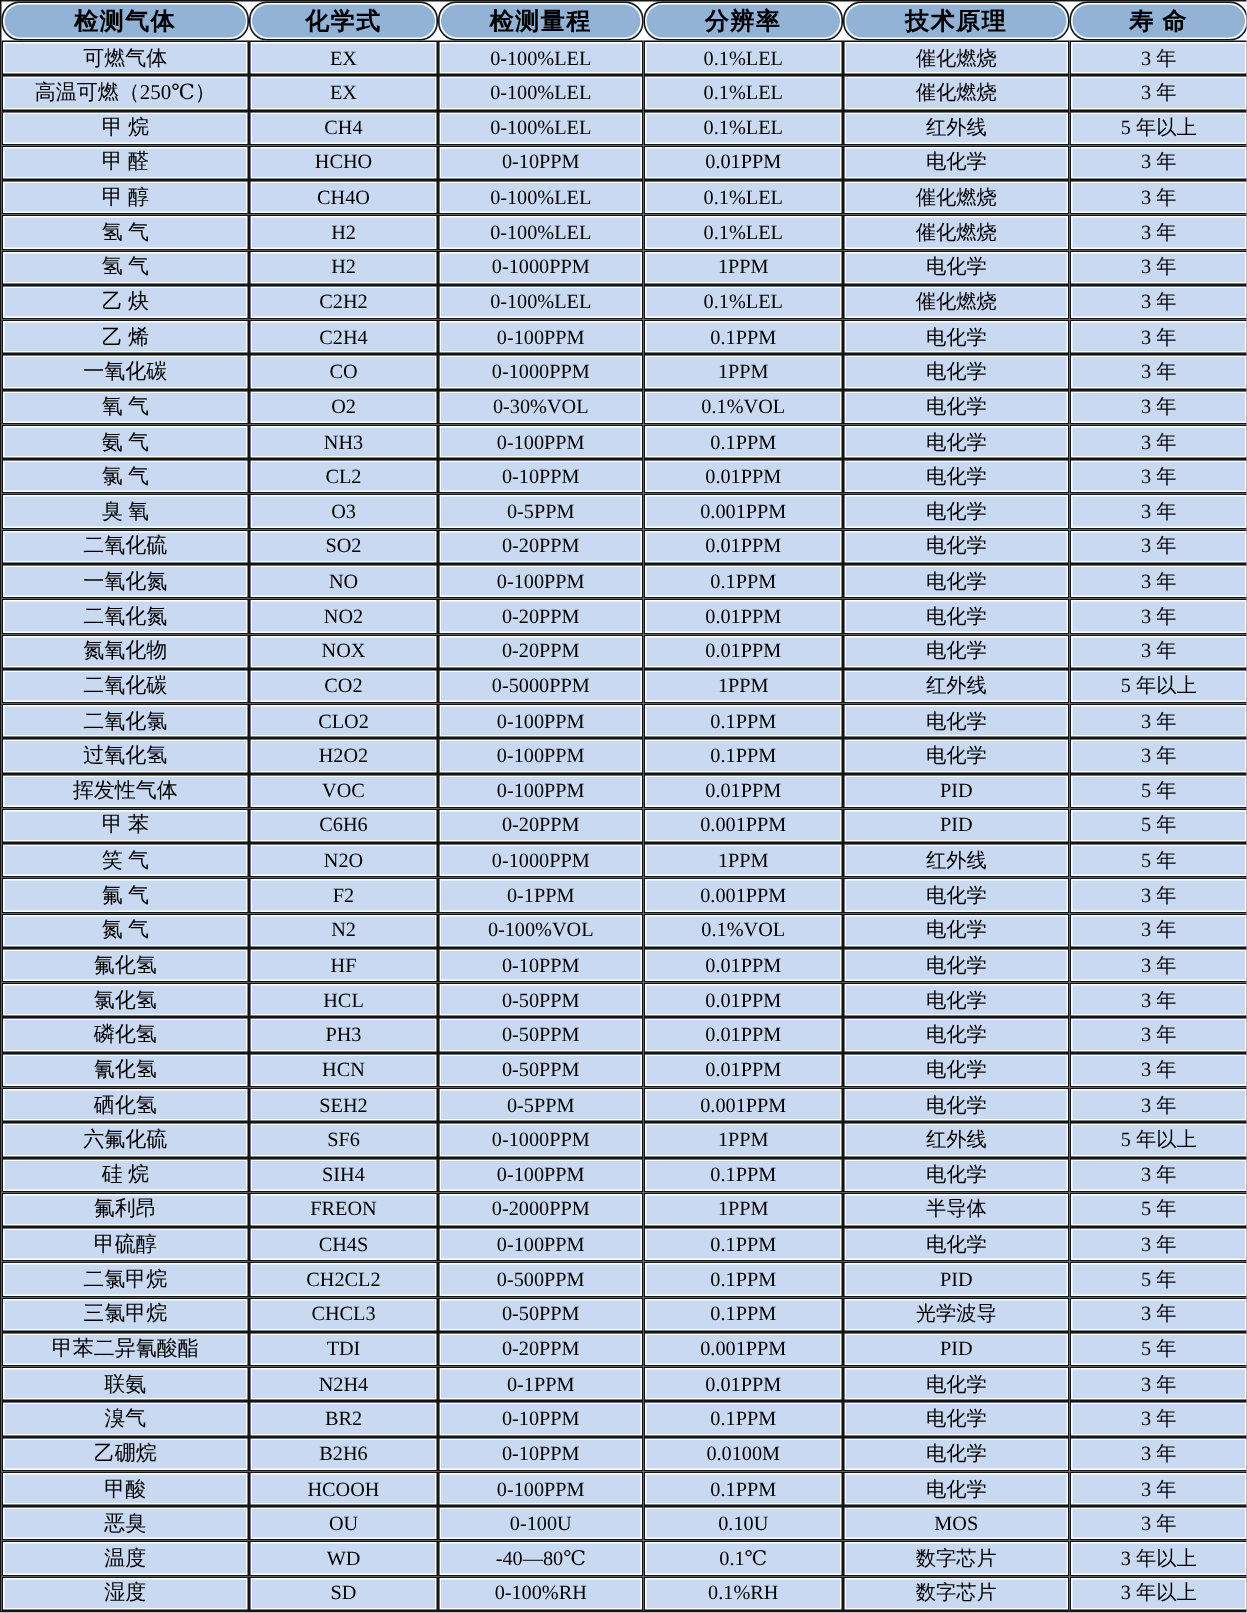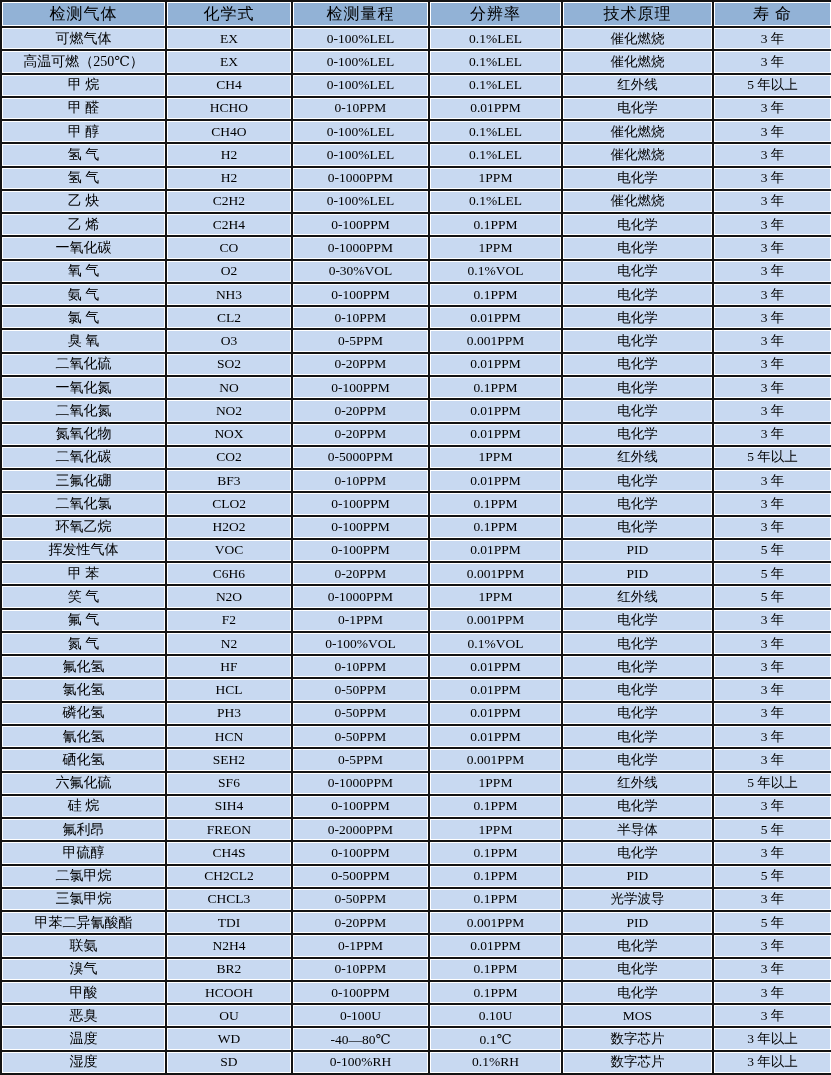--- a/index.html
+++ b/index.html
@@ -20,22 +20,23 @@
     color:var(--text);
   }
   th,td{
     border:1px solid var(--grid);
     box-shadow:inset 0 0 0 1px var(--inner);
     text-align:center;vertical-align:middle;
     padding:0 2px;overflow:hidden;white-space:nowrap;
   }
   thead th{
     background:var(--header-bg);
-    font-weight:normal;font-size:16px;height:24px;
+    font-weight:bold;font-size:16px;height:24px;
     letter-spacing:1px;
+    border-radius:12px;
   }
   tbody td{
     background:var(--row-bg);
     font-size:13.5px;
   }
   tbody td:first-child{font-size:14px;margin-left:16px;}
 </style>
 </head>
 <body>
 
@@ -206,37 +207,29 @@
         </tr>
         <tr>
           <td>二氧化碳</td>
           <td>CO2</td>
           <td>0-5000PPM</td>
           <td>1PPM</td>
           <td>红外线</td>
           <td>5 年以上</td>
         </tr>
         <tr>
-          <td>三氟化硼</td>
-          <td>BF3</td>
-          <td>0-10PPM</td>
-          <td>0.01PPM</td>
-          <td>电化学</td>
-          <td>3 年</td>
-        </tr>
-        <tr>
           <td>二氧化氯</td>
           <td>CLO2</td>
           <td>0-100PPM</td>
           <td>0.1PPM</td>
           <td>电化学</td>
           <td>3 年</td>
         </tr>
         <tr>
-          <td>环氧乙烷</td>
+          <td>过氧化氢</td>
           <td>H2O2</td>
           <td>0-100PPM</td>
           <td>0.1PPM</td>
           <td>电化学</td>
           <td>3 年</td>
         </tr>
         <tr>
           <td>挥发性气体</td>
           <td>VOC</td>
           <td>0-100PPM</td>
@@ -378,20 +371,28 @@
           <td>0-1PPM</td>
           <td>0.01PPM</td>
           <td>电化学</td>
           <td>3 年</td>
         </tr>
         <tr>
           <td>溴气</td>
           <td>BR2</td>
           <td>0-10PPM</td>
           <td>0.1PPM</td>
+          <td>电化学</td>
+          <td>3 年</td>
+        </tr>
+        <tr>
+          <td>乙硼烷</td>
+          <td>B2H6</td>
+          <td>0-10PPM</td>
+          <td>0.0100M</td>
           <td>电化学</td>
           <td>3 年</td>
         </tr>
         <tr>
           <td>甲酸</td>
           <td>HCOOH</td>
           <td>0-100PPM</td>
           <td>0.1PPM</td>
           <td>电化学</td>
           <td>3 年</td>

